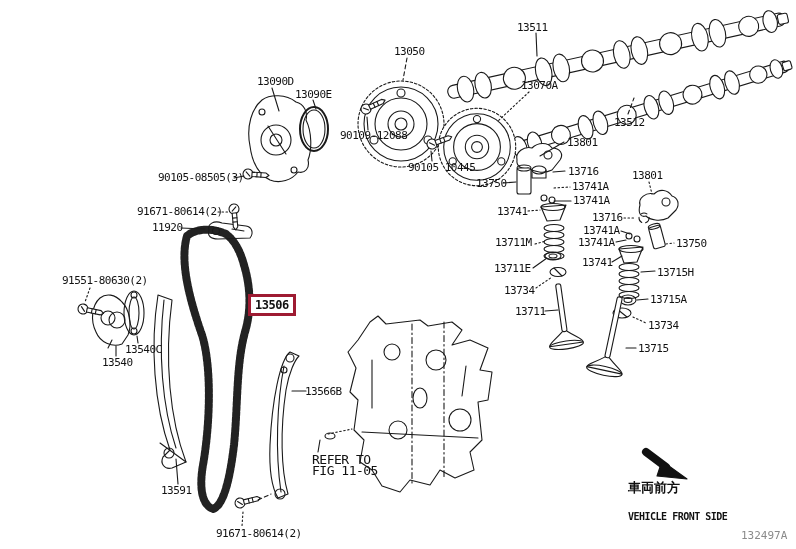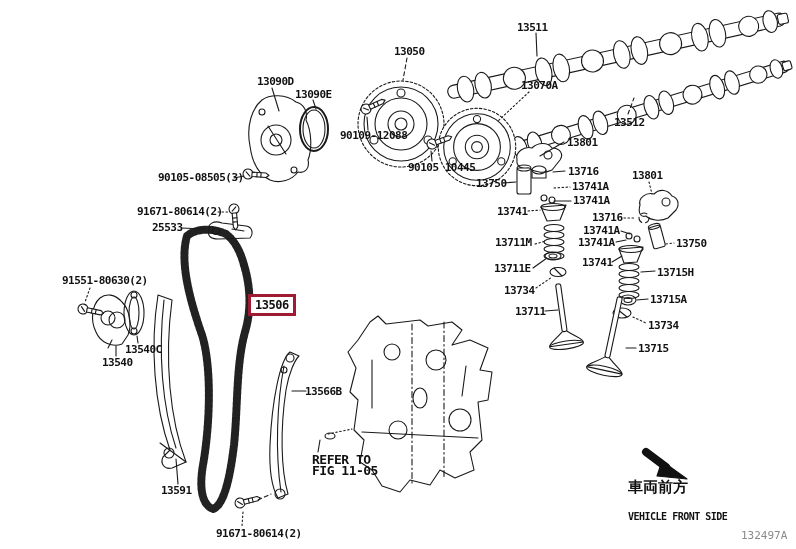--- a/index.html
+++ b/index.html
@@ -1,25 +1,25 @@
 <!DOCTYPE html>
 <html><head>
 <meta charset="utf-8">
 <style>
   html,body{margin:0;padding:0;background:#fff;}
   .stage{position:relative;width:796px;height:549px;background:#fff;overflow:hidden;
          font-family:"DejaVu Sans Mono", monospace;}
   .art{position:absolute;left:0;top:0;}
-  .lbl{position:absolute;font-size:11px;font-weight:700;letter-spacing:-0.5px;
+  .lbl{position:absolute;font-size:11px;font-weight:400;letter-spacing:-0.5px;
        color:#111;white-space:nowrap;line-height:1;}
   .lbl.small{font-size:13px;}
   .hl-box{position:absolute;border:3px solid #9e1b32;background:#fff;color:#111;
           font-size:12px;font-weight:700;letter-spacing:-0.5px;line-height:1;
           padding:2px 4px 2px 4px;}
-  .jp{position:absolute;font-family:Liberation Mono, monospace;font-size:15px;
+  .jp{position:absolute;font-family:Liberation Sans, sans-serif;font-size:13px;
       font-weight:700;color:#111;line-height:1;}
   .en{position:absolute;font-size:10px;font-weight:700;letter-spacing:-0.5px;
       color:#111;line-height:1;}
   .code{position:absolute;font-size:11px;font-weight:400;letter-spacing:0;
         color:#8a8a8a;line-height:1;}
   svg *{vector-effect:non-scaling-stroke;}
 </style>
 </head>
 <body>
 
@@ -287,21 +287,21 @@
   <div class="lbl" style="left:582px;top:257px">13741</div>
   <div class="lbl" style="left:676px;top:238px">13750</div>
   <div class="lbl" style="left:494px;top:263px">13711E</div>
   <div class="lbl" style="left:657px;top:267px">13715H</div>
   <div class="lbl" style="left:504px;top:285px">13734</div>
   <div class="lbl" style="left:650px;top:294px">13715A</div>
   <div class="lbl" style="left:515px;top:306px">13711</div>
   <div class="lbl" style="left:648px;top:320px">13734</div>
   <div class="lbl" style="left:638px;top:343px">13715</div>
   <div class="lbl" style="left:137px;top:206px">91671-80614(2)</div>
-  <div class="lbl" style="left:152px;top:222px">25533</div>
+  <div class="lbl" style="left:152px;top:222px">11920</div>
   <div class="lbl" style="left:62px;top:275px">91551-80630(2)</div>
   <div class="lbl" style="left:125px;top:344px">13540C</div>
   <div class="lbl" style="left:102px;top:357px">13540</div>
   <div class="lbl" style="left:305px;top:386px">13566B</div>
   <div class="lbl" style="left:161px;top:485px">13591</div>
   <div class="lbl" style="left:216px;top:528px">91671-80614(2)</div>
 
   <div class="hl-box" style="left:248px;top:294px">
     <span>13506</span>
   </div>

